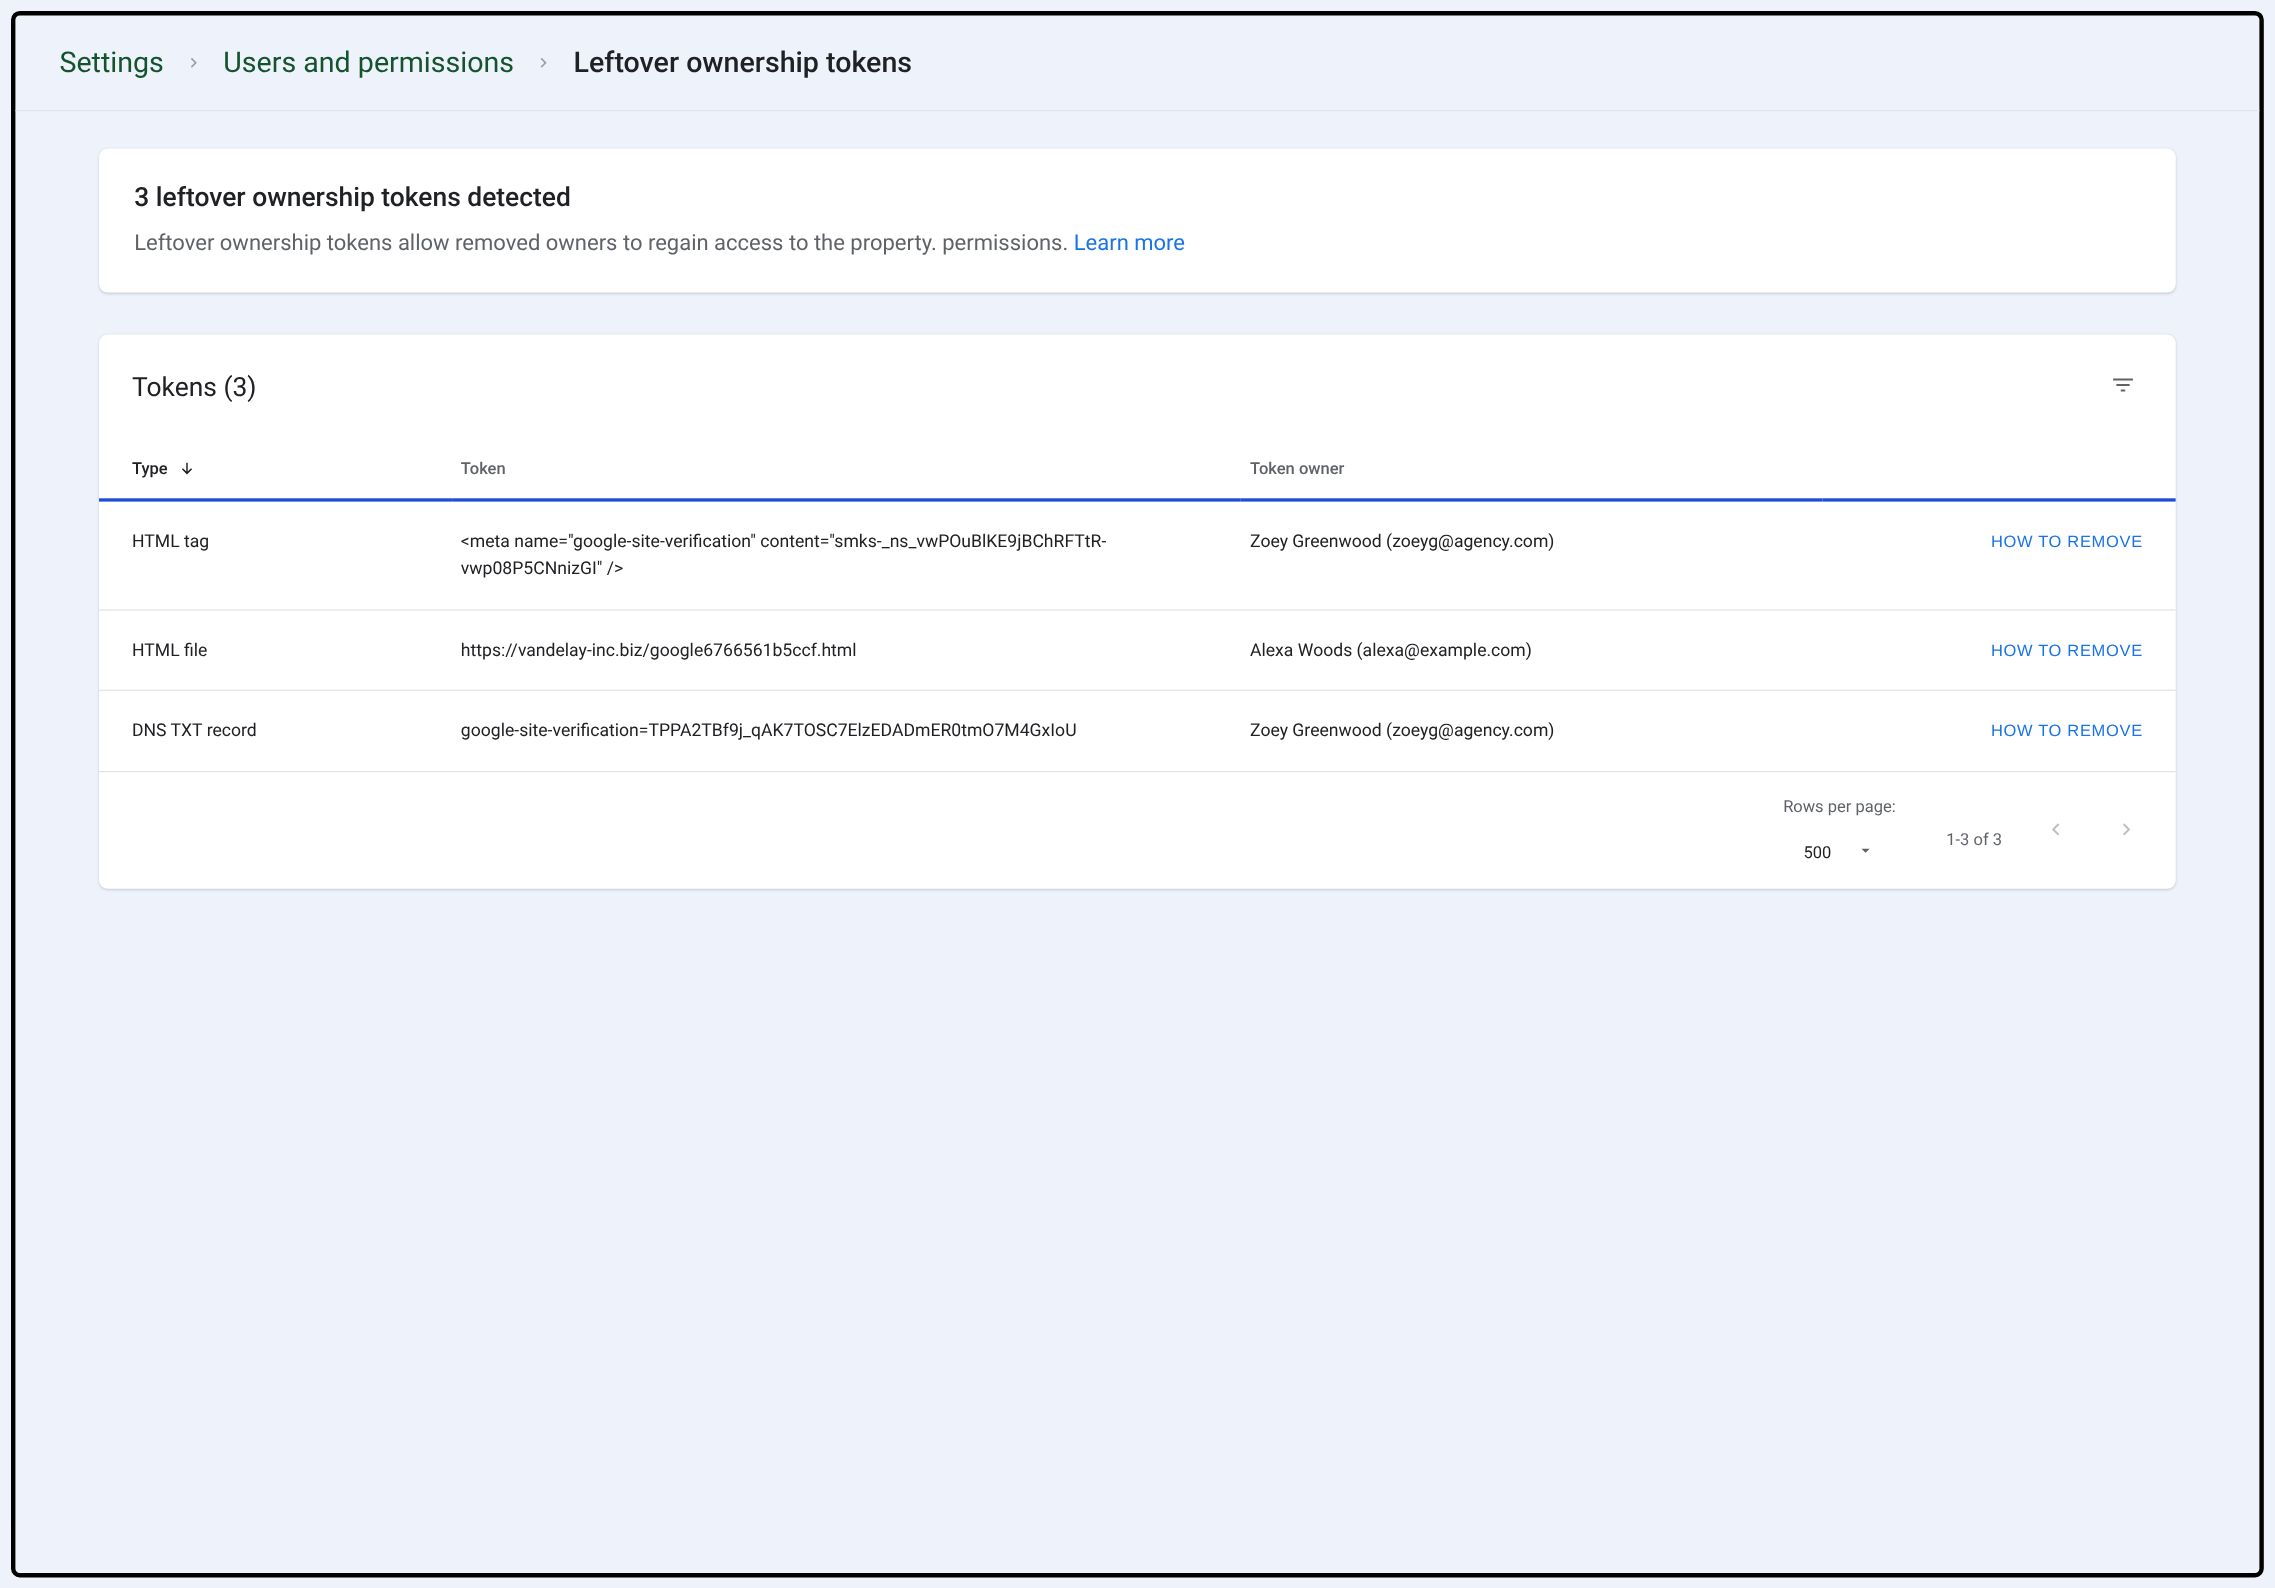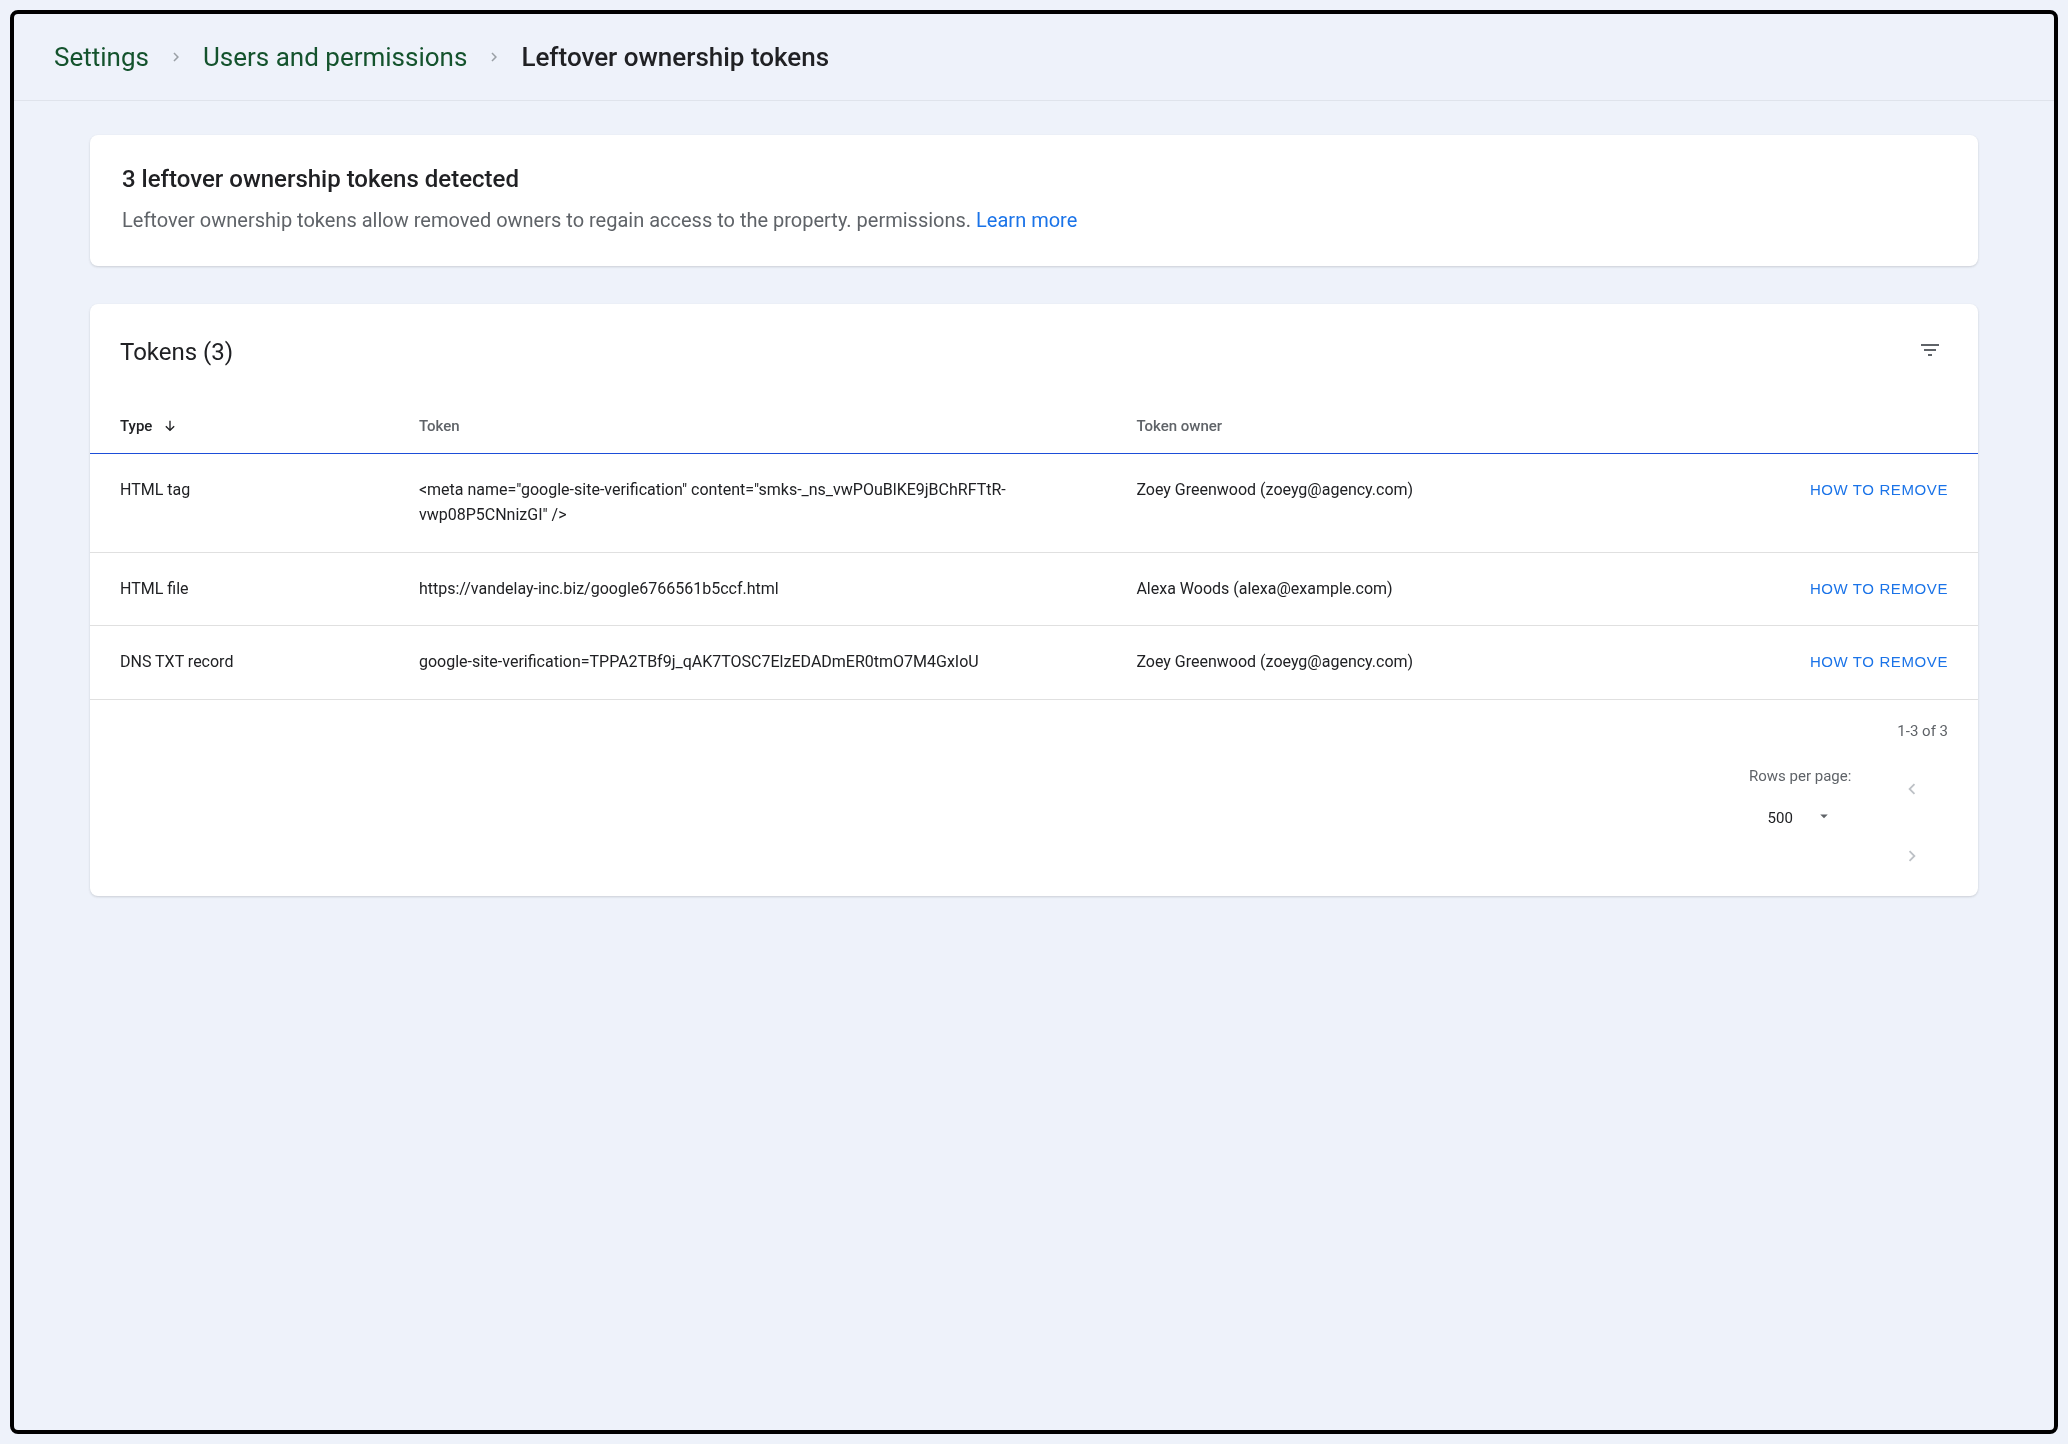--- a/index.html
+++ b/index.html
@@ -61,21 +61,21 @@
   .filter-btn { background: none; border: none; cursor: pointer; padding: 6px; color:#5f6368; }
   .filter-btn svg { width: 24px; height: 24px; fill: #5f6368; }
 
   table { width: 100%; border-collapse: collapse; }
   thead th {
     text-align: left;
     font-weight: 500;
     font-size: 15px;
     color: #5f6368;
     padding: 6px 8px 18px 8px;
-    border-bottom: 1px solid #1d4ed8;
+    border-bottom: 3px solid #1d4ed8;
   }
   th.sort-active { color: #202124; }
   th.sort-active .sort-arrow svg { width:16px; height:16px; fill:#202124; vertical-align:-3px; margin-left:6px;}
   thead th:first-child, tbody td:first-child { padding-left: 30px; }
   thead th:last-child, tbody td:last-child { padding-right: 30px; text-align: right; }
 
   tbody td {
     font-size: 16px;
     color: #202124;
     padding: 24px 8px;
@@ -103,21 +103,21 @@
     align-items: center;
     justify-content: flex-end;
     gap: 46px;
     padding: 22px 30px;
     font-size: 15px;
     color: #5f6368;
   }
   .rpp { display:flex; align-items:center; gap:22px;flex-direction:column; }
   .rpp-select { display:flex; align-items:center; gap:22px; color:#202124; cursor:pointer; }
   .rpp-select svg { width:18px; height:18px; fill:#5f6368; }
-  .pager { display:flex; align-items:flex-start; gap:34px;flex-direction:column; }
+  .pager { display:flex; align-items:flex-end; gap:34px; }
   .pager-range{ color:#5f6368; }
   .pager-btn { background:none; border:none; cursor:pointer; padding:4px; }
   .pager-btn svg { width:22px; height:22px; fill:#bdc1c6; }
 </style>
 </head>
 <body>
 
 <div class="frame">
 
   <div class="crumb-bar">

